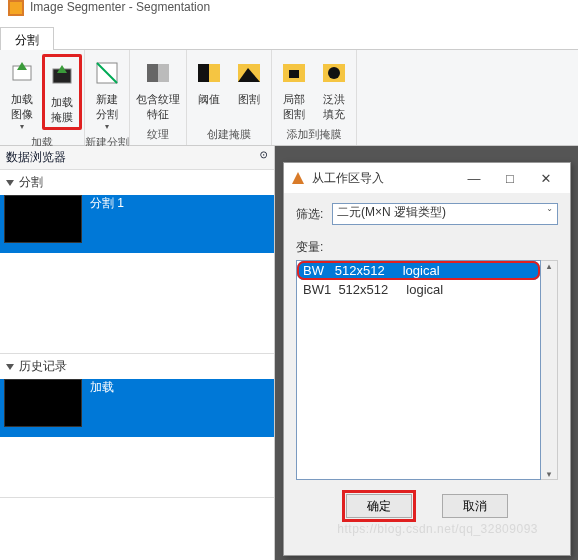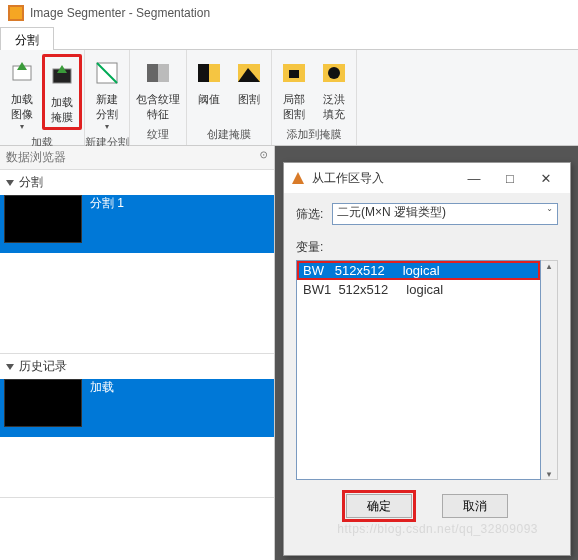--- a/index.html
+++ b/index.html
@@ -1,50 +1,50 @@
 <!DOCTYPE html>
 <html><head>
 <meta charset="utf-8">
 <style>
 * { box-sizing: border-box; margin: 0; padding: 0; font-family: "Microsoft YaHei", Arial, sans-serif; }
 body { width: 578px; height: 560px; background: #f0f0f0; overflow: hidden; position: relative; }
-.titlebar { height: 26px; background: #fff; display: flex; align-items: center; padding: 0 8px; font-size: 12px; color: #555; }
+.titlebar { height: 26px; background: #fff; display: flex; padding: 0 8px; font-size: 12px; color: #555; }
 .titlebar svg { margin-right: 6px; }
 .tabstrip { height: 24px; background: #fff; display: flex; border-bottom: 1px solid #ccc; }
 .tab { padding: 4px 14px; font-size: 12px; border: 1px solid #ccc; border-bottom: none; background: #fff; position: relative; top: 1px; }
 .ribbon { height: 96px; background: #f5f6f7; border-bottom: 1px solid #ccc; display: flex; }
 .ribgroup { border-right: 1px solid #ddd; display: flex; flex-direction: column; }
 .ribitems { display: flex; flex: 1; align-items: flex-start; padding: 4px 2px 0 2px; }
 .ribbtn { width: 40px; text-align: center; font-size: 11px; color: #333; padding: 2px 2px; cursor: default; }
 .ribbtn .ic { height: 34px; display: flex; align-items: center; justify-content: center; margin-bottom: 2px; }
 .riblabel { font-size: 11px; text-align: center; color: #555; padding: 2px 0 3px 0; }
 .highlight-red { border: 3px solid #e02020; border-radius: 2px; }
 .main { display: flex; height: calc(100% - 146px); }
 .leftpanel { width: 275px; background: #fff; border-right: 1px solid #ccc; display: flex; flex-direction: column; }
-.panelhdr { background: #f5f5f5; font-size: 12px; padding: 3px 6px; border-bottom: 1px solid #ddd; display: flex; justify-content: space-between; color: #737373; }
+.panelhdr { background: #f5f5f5; font-size: 12px; padding: 3px 6px; border-bottom: 1px solid #ddd; display: flex; justify-content: space-between; color: #0f172a; }
 .section { border-bottom: 1px solid #ddd; }
 .sechdr { font-size: 12px; padding: 4px 6px; background: #fff; display: flex; align-items: center; color: #333; }
 .tri { display: inline-block; width: 0; height: 0; border-left: 4px solid transparent; border-right: 4px solid transparent; border-top: 6px solid #555; margin-right: 5px; }
 .listarea { background: #fff; }
 .rowitem { display: flex; height: 58px; background: #0078d7; color: #fff; font-size: 12px; }
 .thumb { width: 78px; height: 48px; background: #000; margin: 0 8px 0 4px; border: 1px solid #333; }
 .rightcanvas { flex: 1; background: #555; position: relative; }
 .dialog { position: absolute; left: 283px; top: 162px; width: 288px; height: 394px; background: #f0f0f0; border: 1px solid #999; box-shadow: 2px 2px 6px rgba(0,0,0,0.3); }
 .dlg-title { height: 30px; display: flex; align-items: center; padding: 0 6px; font-size: 12px; background: #fff; color: #333; }
 .dlg-title .spacer { flex: 1; }
 .dlg-title .wbtn { width: 36px; text-align: center; font-size: 13px; color: #444; }
 .dlg-body { padding: 10px 12px; font-size: 12px; color: #333; }
 .dlg-row { display: flex; align-items: center; margin-bottom: 14px; }
 .dlg-row label { width: 36px; }
 .dlg-row select, .fake-select { flex: 1; height: 22px; border: 1px solid #7a9ac0; background: #fff; font-size: 12px; padding: 0 4px; display: flex; justify-content: space-between; }
 .varlist-wrap { display: flex; }
 .varlist { flex: 1; height: 220px; background: #fff; border: 1px solid #7a9ac0; font-family: "Courier New", monospace; font-size: 13px; padding: 0; overflow: hidden; }
 .varlist .vr { padding: 2px 6px; white-space: pre; }
 .varlist .sel { background: #0078d7; color: #fff; }
-.varlist .hl { outline: 2px solid #e02020; outline-offset: -2px; }
+.varlist .hl { outline: 2px solid #e02020; outline-offset: -2px; border-radius: 7px; }
 .scrollbar { width: 17px; background: #f0f0f0; border: 1px solid #ccc; border-left: none; display: flex; flex-direction: column; justify-content: space-between; align-items: center; font-size: 9px; color: #666; }
 .dlg-btns { display: flex; justify-content: center; gap: 30px; margin-top: 14px; }
 .dlg-btns button { width: 66px; height: 24px; font-size: 12px; background: #e8e8e8; border: 1px solid #aaa; }
 .dlg-btns button.hl { outline: 3px solid #e02020; outline-offset: 1px; }
 .watermark { position: absolute; right: 40px; bottom: 24px; font-size: 12px; color: rgba(200,200,200,0.6); font-family: Arial; letter-spacing: 0.5px; }
 .dd-arrow { font-size: 8px; color: #555; }
 </style>
 </head>
 <body>
 

